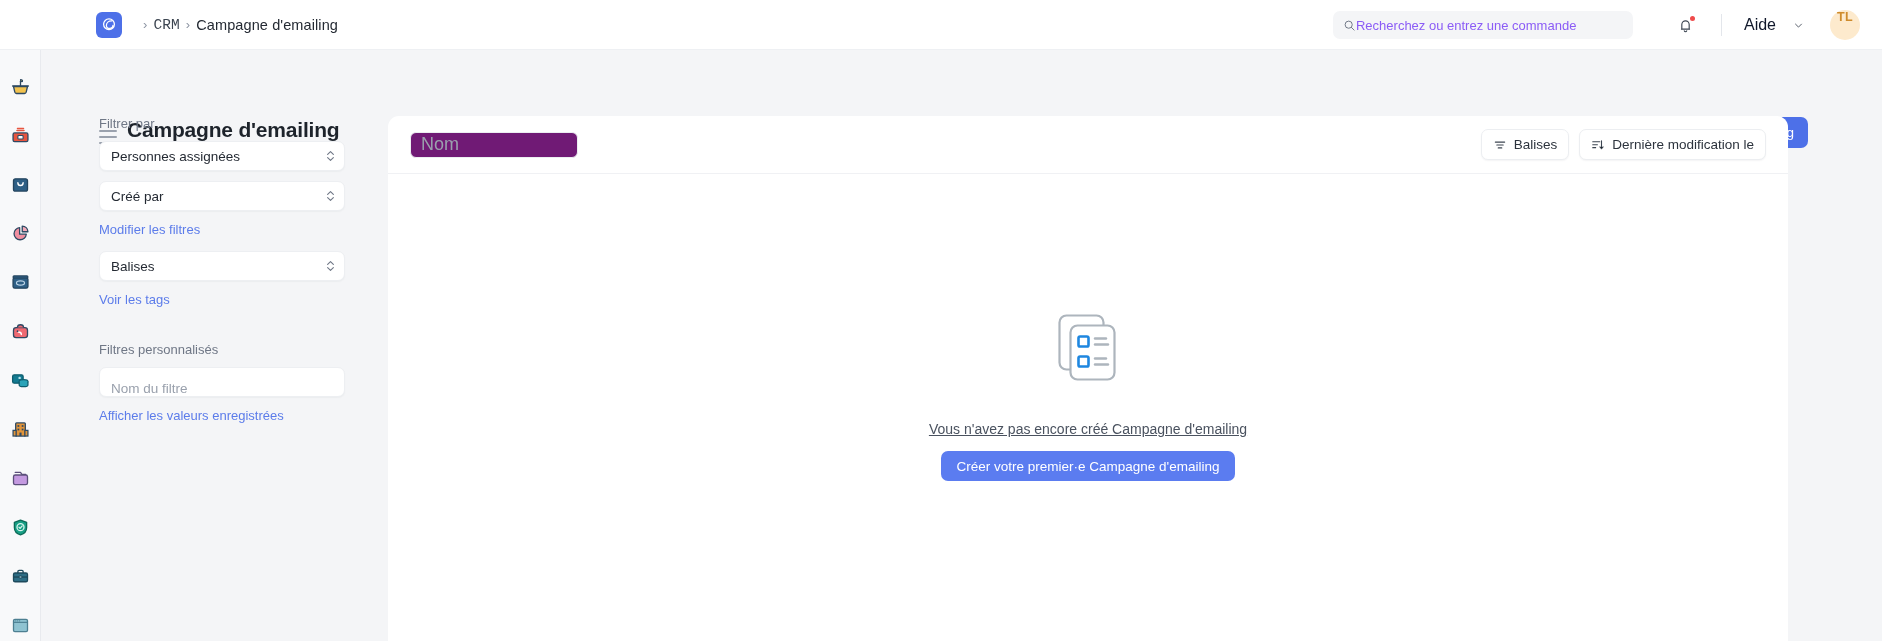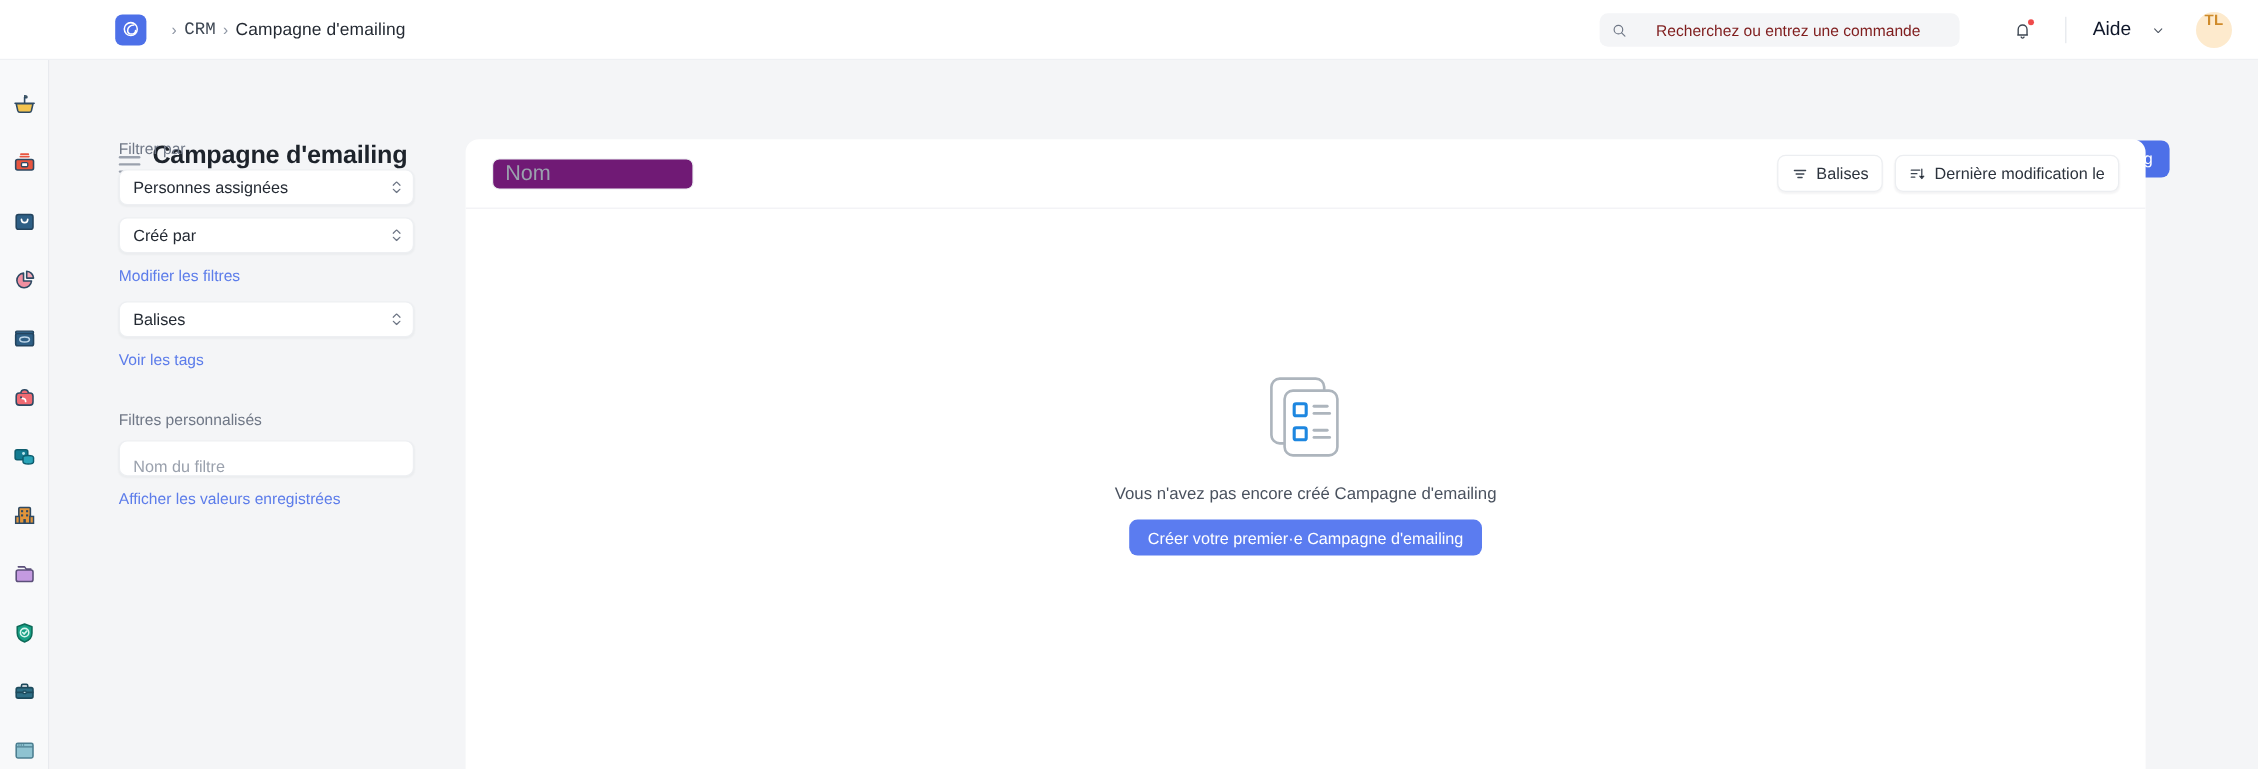--- a/index.html
+++ b/index.html
@@ -40,21 +40,21 @@
     display: flex; align-items: center;
   }
   .searchbox {
     width: 300px; height: 28px;
     background: #f4f5f7;
     border-radius: 7px;
     display: flex; align-items: center;
     padding: 0 10px;
   }
   .searchbox .ph {
-    font-size: 13px; color: #7f1d1d; margin-left: 24px; white-space: nowrap;
+    font-size: 13px; color: #8b5cf6; margin-left: 0; white-space: nowrap;
   }
   .bell-wrap {
     margin-left: 40px; width: 26px; height: 26px;
     display: flex; align-items: center; justify-content: center;
     position: relative;
   }
   .bell-dot {
     position: absolute; top: 4px; right: 4px;
     width: 5px; height: 5px; border-radius: 50%;
     background: #ef4b4b;
@@ -183,22 +183,22 @@
     font-size: 18px; color: #9aa1ad;
   }
   .panel-head-right { margin-left: auto; display: flex; align-items: center; gap: 10px; }
 
   .empty {
     position: absolute; left: 0; top: 58px; width: 1400px; height: 467px;
     display: flex; flex-direction: column; align-items: center;
     padding-top: 135px;
   }
   .empty-text {
-    margin-top: 16px;
-    font-size: 14px; color: #4a525f;
+    margin-top: 34px;
+    font-size: 14px; color: #4a525f; text-decoration: underline;
   }
   .empty-btn {
     margin-top: 14px;
     height: 30px; background: #5b7cf0; border-radius: 7px;
     display: flex; align-items: center; padding: 0 16px;
     font-size: 13.5px; color: #ffffff;
   }
 </style>
 </head>
 <body>

